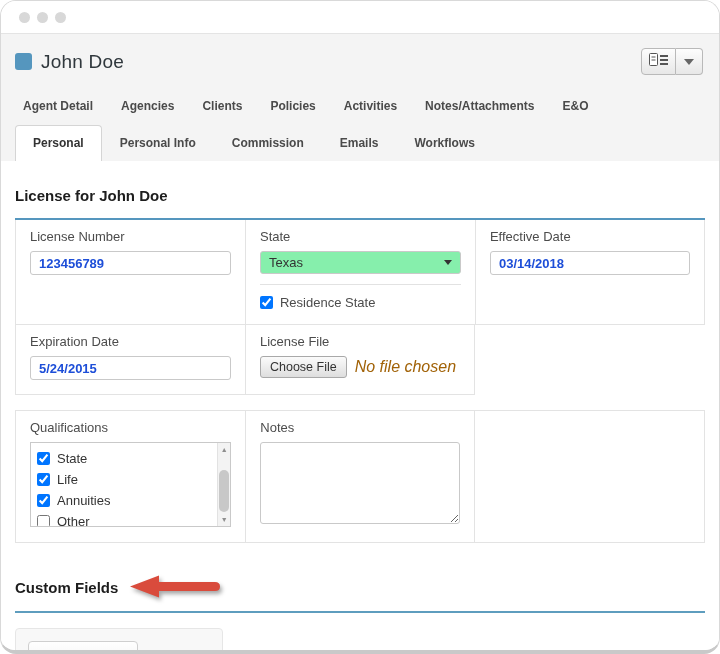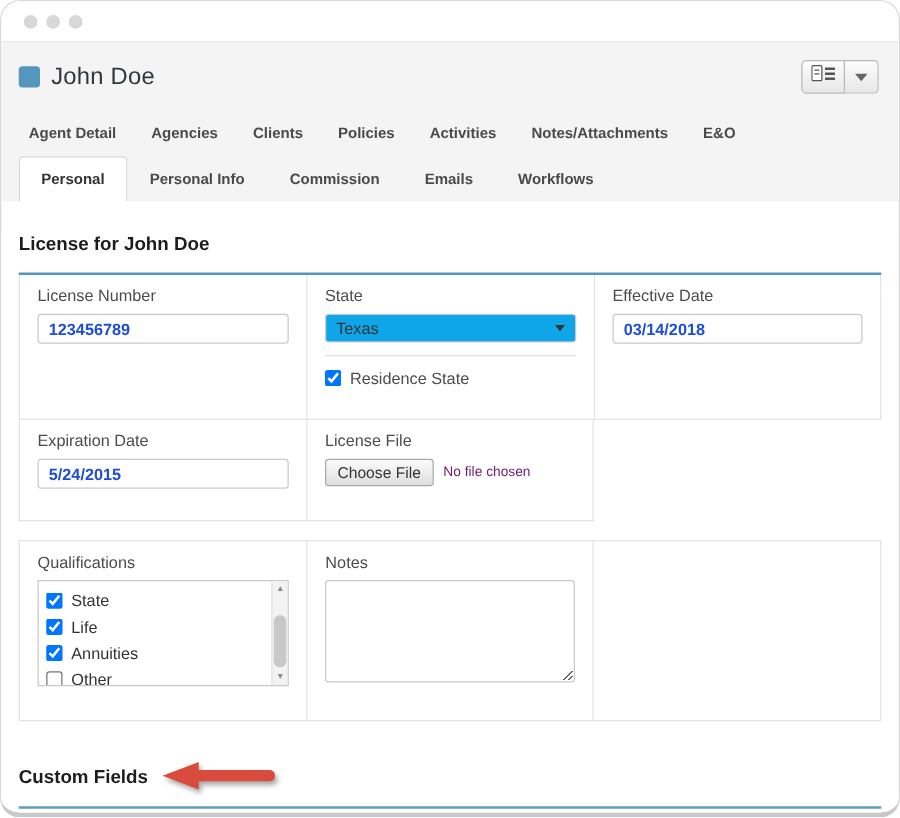--- a/index.html
+++ b/index.html
@@ -66,52 +66,52 @@
   
   .content { background:#fff; padding:0 7px; }
   .section-title { font-size:15px; font-weight:bold; color:#1d1d1d; margin:26px 7px 14px 7px; }
 
   .formgrid { margin:0 7px; }
   .grp-a { border-top:2px solid #5596be; }
   .grid-row { display:flex; }
   .cell {
     width:33.33%;
     border-left:1px solid #e3e3e3; border-bottom:1px solid #e3e3e3;
-    padding:9px 14px 25px 14px;
+    padding:9px 14px 14px 14px;
   }
   .cell.last { border-right:1px solid #e3e3e3; }
   .cell.ghost { border:none; padding:0; }
   .flabel { font-size:13px; color:#4c4c4c; margin-bottom:7px; }
   .txt-input {
     width:100%; height:24px;
     border:1px solid #c9c9c9; border-radius:3px;
     padding:2px 8px; font-size:13px; font-weight:bold; color:#1d4ed8;
     font-family:"Liberation Sans", sans-serif;
     background:#fff;
   }
   .select-box {
     width:100%; height:23px;
     border:1px solid #c9c9c9; border-radius:3px;
     padding:2px 8px; font-size:13px; color:#333;
     display:flex; align-items:center; justify-content:space-between;
-    background:#0ea5e9; cursor:pointer;
+    background:#86efac; cursor:pointer;
   }
   .select-caret { width:0; height:0; border-left:4px solid transparent; border-right:4px solid transparent; border-top:5px solid #333; }
   .cell-divider { border:none; border-top:1px solid #e2e2e2; margin:10px 0 10px 0; }
   .check-row { display:flex; align-items:center; font-size:13px; color:#4c4c4c; }
   .check-row input { margin-right:7px; width:13px; height:13px; }
   .file-row { display:flex; align-items:center; margin-top:3px; }
   .file-btn {
     font-size:12.5px; color:#333;
     background:linear-gradient(#fbfbfb,#dedede);
     border:1px solid #a9a9a9; border-radius:3px;
     padding:3px 9px; cursor:pointer;
     font-family:"Liberation Sans", sans-serif;
   }
-  .file-status { font-size:11px; color:#701a75; margin-left:8px; }
+  .file-status { font-size:16px; color:#a16207; margin-left:8px;font-style:italic; }
 
   .grp-b { border:1px solid #e3e3e3; margin-top:15px; display:flex; }
   .grp-b .cell { border-bottom:none; border-left:none; }
   .grp-b .cell.mid { border-left:1px solid #e3e3e3; border-right:1px solid #e3e3e3; }
 
   .listbox {
     position:relative; width:100%; height:85px;
     border:1px solid #c9c9c9; background:#fff; overflow:hidden;
   }
   .list-items { padding:5px 0 0 6px; }

